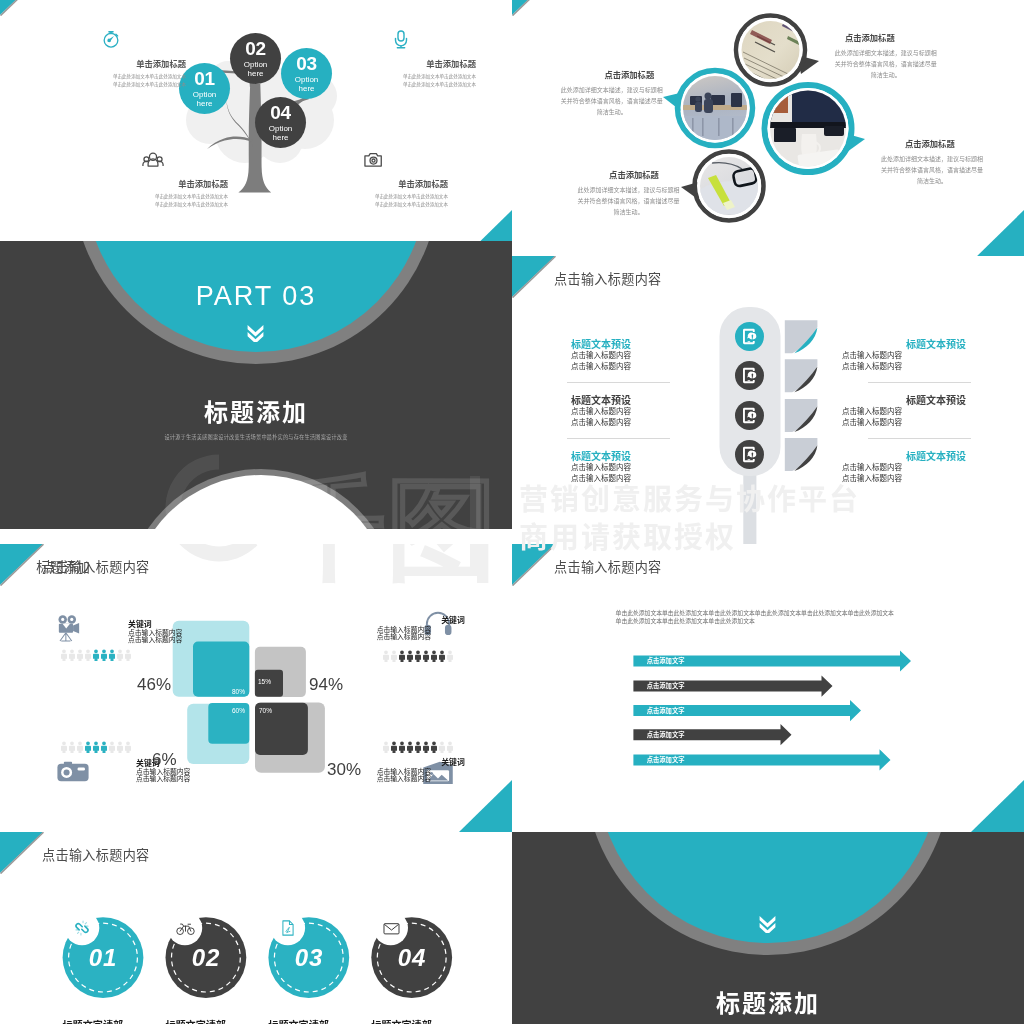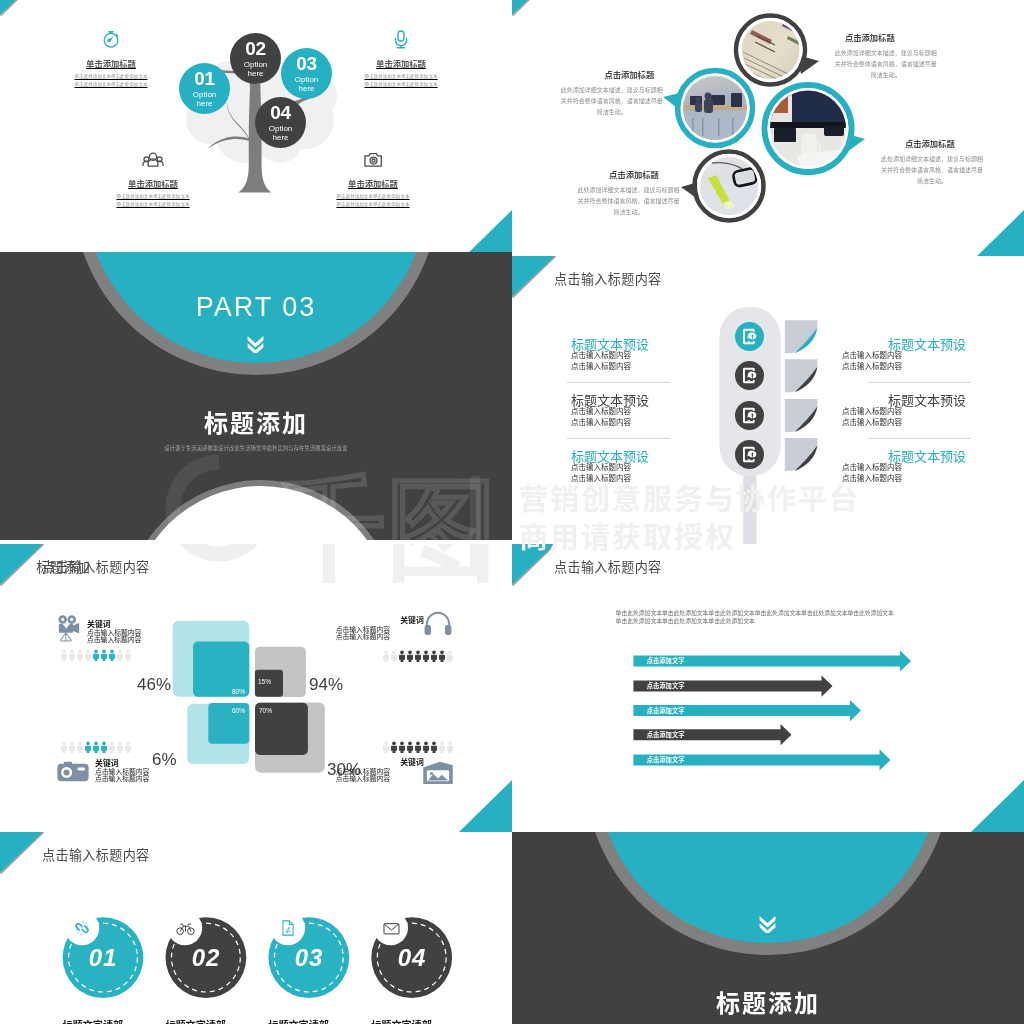--- a/index.html
+++ b/index.html
@@ -2,65 +2,65 @@
 <html><head>
 <meta charset="utf-8">
 <style>
   html,body{margin:0;padding:0;background:#fff;}
   body{width:1024px;height:1024px;overflow:hidden;
        font-family:"Liberation Sans","DejaVu Sans",sans-serif;
        -webkit-font-smoothing:antialiased;}
   #grid{position:relative;width:1024px;height:1024px;}
   .slide{position:absolute;width:512px;height:288px;overflow:hidden;background:#fff;}
   .s1{left:0;top:-26px;}   .s2{left:512px;top:-26px;}
-  .s3{left:0;top:252px;} .s4{left:512px;top:256px;}
+  .s3{left:0;top:241px;} .s4{left:512px;top:256px;}
   .s5{left:0;top:544px;} .s6{left:512px;top:544px;}
   .s7{left:0;top:832px;} .s8{left:512px;top:832px;}
   .dark{background:#414141;}
 
   
   .corner-tl{position:absolute;left:0;top:0;width:44px;height:42px;}
   .corner-br{position:absolute;right:0;bottom:0;width:54px;height:52px;}
 
   
   .cn{font-family:"Liberation Sans","Noto Sans CJK SC",sans-serif;}
   .slide-title{position:absolute;font-size:13.1px;color:#4c4c4c;letter-spacing:.35px;}
 
   
   .tree-wrap{position:absolute;left:0;top:0;width:512px;height:288px;}
   .opt-circle{position:absolute;border-radius:50%;color:#fff;text-align:center;
       display:flex;flex-direction:column;align-items:center;justify-content:center;}
   .opt-circle .num{font-size:19px;font-weight:bold;line-height:19px;letter-spacing:-.3px;}
   .opt-circle .lbl{font-size:8px;line-height:9.5px;margin-top:2px;}
-  .feat{position:absolute;width:150px;text-align:center;text-decoration:underline;}
+  .feat{position:absolute;width:150px;text-align:right;}
   .feat .ftitle{font-size:8.3px;font-weight:bold;color:#555;letter-spacing:0;margin-top:7px;}
   .feat .fbody{font-size:4.55px;color:#8d8d8d;line-height:7.8px;margin-top:4px;letter-spacing:0.02px;}
   .feat .ficon{height:22px;display:flex;align-items:center;justify-content:center;}
   .s2txt{position:absolute;width:160px;}
   .s2txt .t{font-size:8.3px;font-weight:bold;color:#4a4a4a;letter-spacing:0;}
   .s2txt .b{font-size:6.0px;color:#8d8d8d;line-height:11.2px;margin-top:5px;}
 
   
   .part-circle{position:absolute;border-radius:50%;}
   .part-label{position:absolute;width:512px;text-align:center;color:#fff;
       font-size:27px;letter-spacing:2px;font-weight:300;}
   .part-title{position:absolute;width:512px;text-align:center;color:#fff;
       font-size:24px;font-weight:bold;letter-spacing:2px;}
   .part-sub{position:absolute;width:512px;text-align:center;color:#a8a8a8;font-size:5.2px;letter-spacing:.2px;}
 
   
   .s4row{position:absolute;width:168px;}
-  .s4row .h{font-size:13px;font-weight:normal;letter-spacing:0;line-height:13px;}
+  .s4row .h{font-size:10px;font-weight:bold;letter-spacing:0;line-height:13px;}
   .s4row .l{font-size:7.5px;color:#2e2e2e;line-height:10.8px;letter-spacing:0;}
   .s4rule{position:absolute;height:1px;background:#d8d8d8;}
   .s4icon{position:absolute;width:32px;height:32px;border-radius:50%;
       display:flex;align-items:center;justify-content:center;}
 
   
-  .kw{position:absolute;width:120px;white-space:nowrap;}
+  .kw{position:absolute;width:120px;white-space:nowrap;margin-left:41px;}
   .kw .h{font-size:7.9px;font-weight:bold;color:#1c1c1c;line-height:9px;}
   .kw .l{font-size:6.8px;color:#1c1c1c;line-height:7.4px;}
   .pct{position:absolute;font-size:17px;color:#3f3f3f;}
   .sqlbl{position:absolute;font-size:6.5px;color:#fff;}
 
   
   .arrowtxt{position:absolute;font-size:6.3px;color:#fff;font-weight:bold;letter-spacing:0;line-height:6.3px;}
 
   
   .bigcircle{position:absolute;border-radius:50%;display:flex;align-items:center;justify-content:center;}

